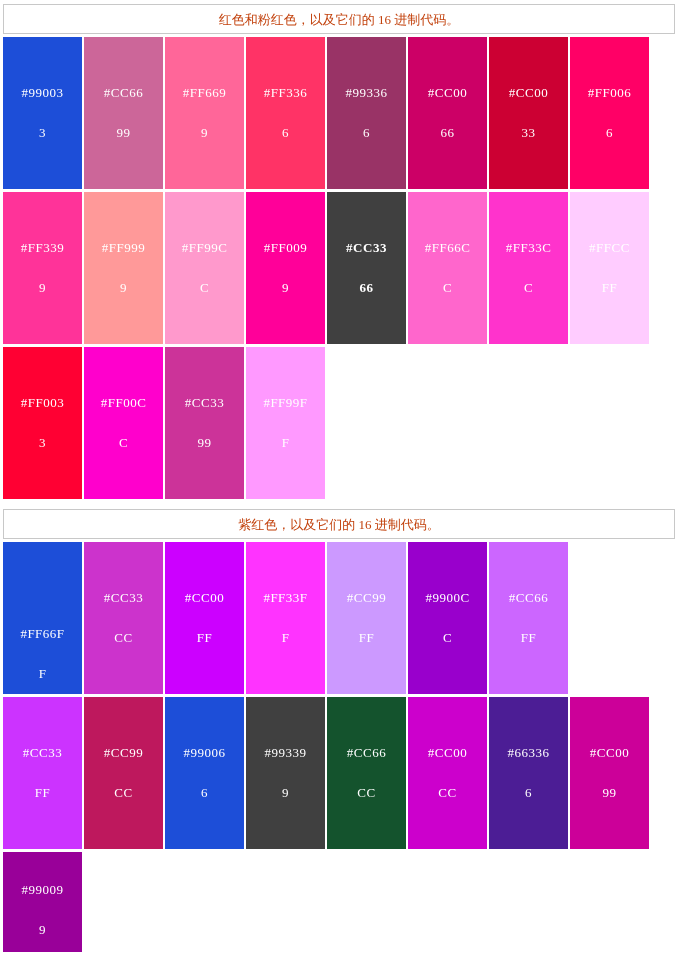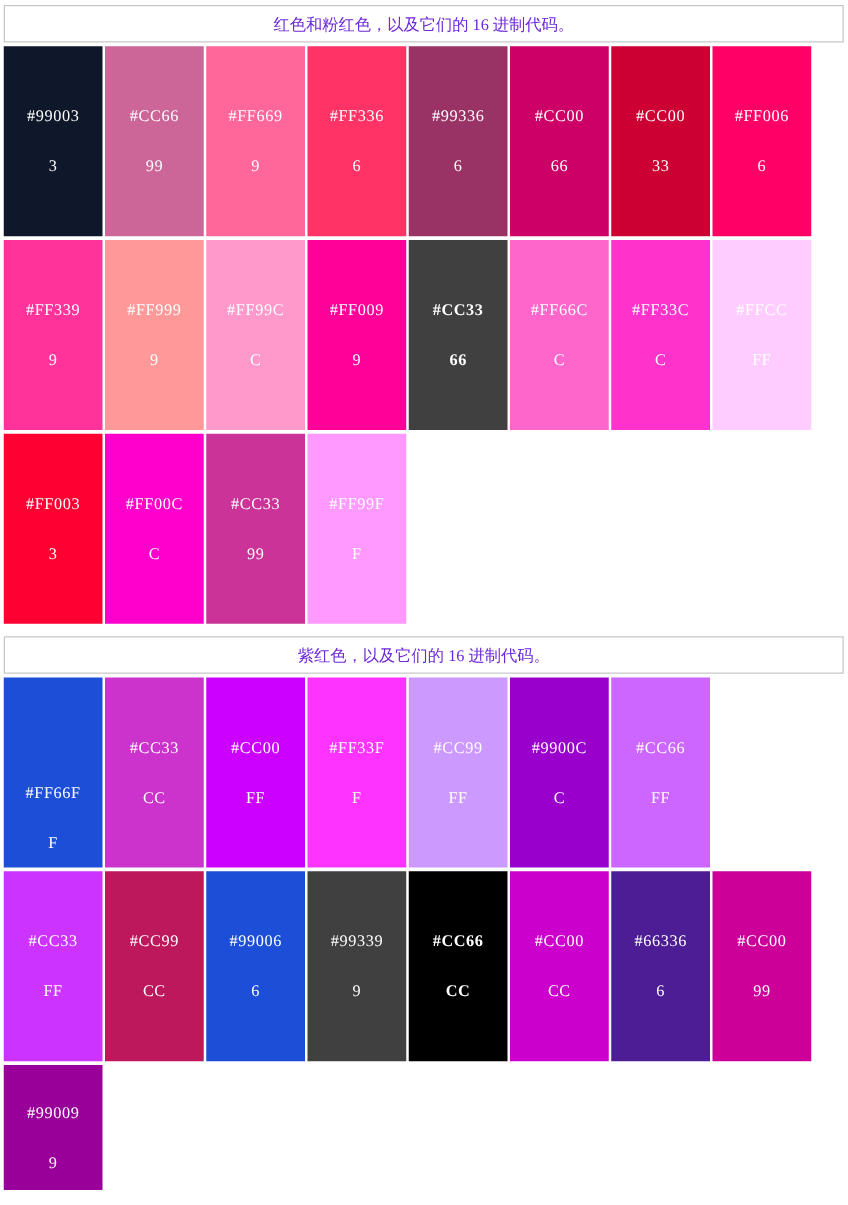--- a/index.html
+++ b/index.html
@@ -20,21 +20,21 @@
   }
   .section {
     margin: 0;
   }
   .section-header {
     border: 1px solid #c8c8c8;
     background: #ffffff;
     height: 30px;
     line-height: 30px;
     text-align: center;
-    color: #6d28d9;
+    color: #c2410c;
     font-size: 13px;
     font-family: "Liberation Serif", "DejaVu Serif", serif;
     box-sizing: border-box;
     margin-bottom: 3px;
   }
   .swatch-row {
     display: flex;
     gap: 2px;
     margin-bottom: 3px;
   }
@@ -67,21 +67,21 @@
     height: 7px;
   }
 </style>
 </head>
 <body>
 
 <div class="page">
     <div class="section">
       <div class="section-header">红色和粉红色，以及它们的 16 进制代码。</div>
       <div class="swatch-row">
-        <div class="swatch" style="background-color: #0f172a;">
+        <div class="swatch" style="background-color: #1d4ed8;">
           <span class="swatch-label">#990033</span>
         </div>
         <div class="swatch" style="background-color: rgb(204, 102, 153);">
           <span class="swatch-label">#CC6699</span>
         </div>
         <div class="swatch" style="background-color: rgb(255, 102, 153);">
           <span class="swatch-label">#FF6699</span>
         </div>
         <div class="swatch" style="background-color: rgb(255, 51, 102);">
           <span class="swatch-label">#FF3366</span>
@@ -172,21 +172,21 @@
         </div>
         <div class="swatch" style="background-color: #be185d;">
           <span class="swatch-label">#CC99CC</span>
         </div>
         <div class="swatch" style="background-color: #1d4ed8;">
           <span class="swatch-label">#990066</span>
         </div>
         <div class="swatch" style="background-color: #404040;">
           <span class="swatch-label">#993399</span>
         </div>
-        <div class="swatch" style="background-color: #000000; font-weight: bold;">
+        <div class="swatch" style="background-color: #14532d;">
           <span class="swatch-label">#CC66CC</span>
         </div>
         <div class="swatch" style="background-color: rgb(204, 0, 204);">
           <span class="swatch-label">#CC00CC</span>
         </div>
         <div class="swatch" style="background-color: #4c1d95;">
           <span class="swatch-label">#663366</span>
         </div>
         <div class="swatch" style="background-color: rgb(204, 0, 153);">
           <span class="swatch-label">#CC0099</span>

